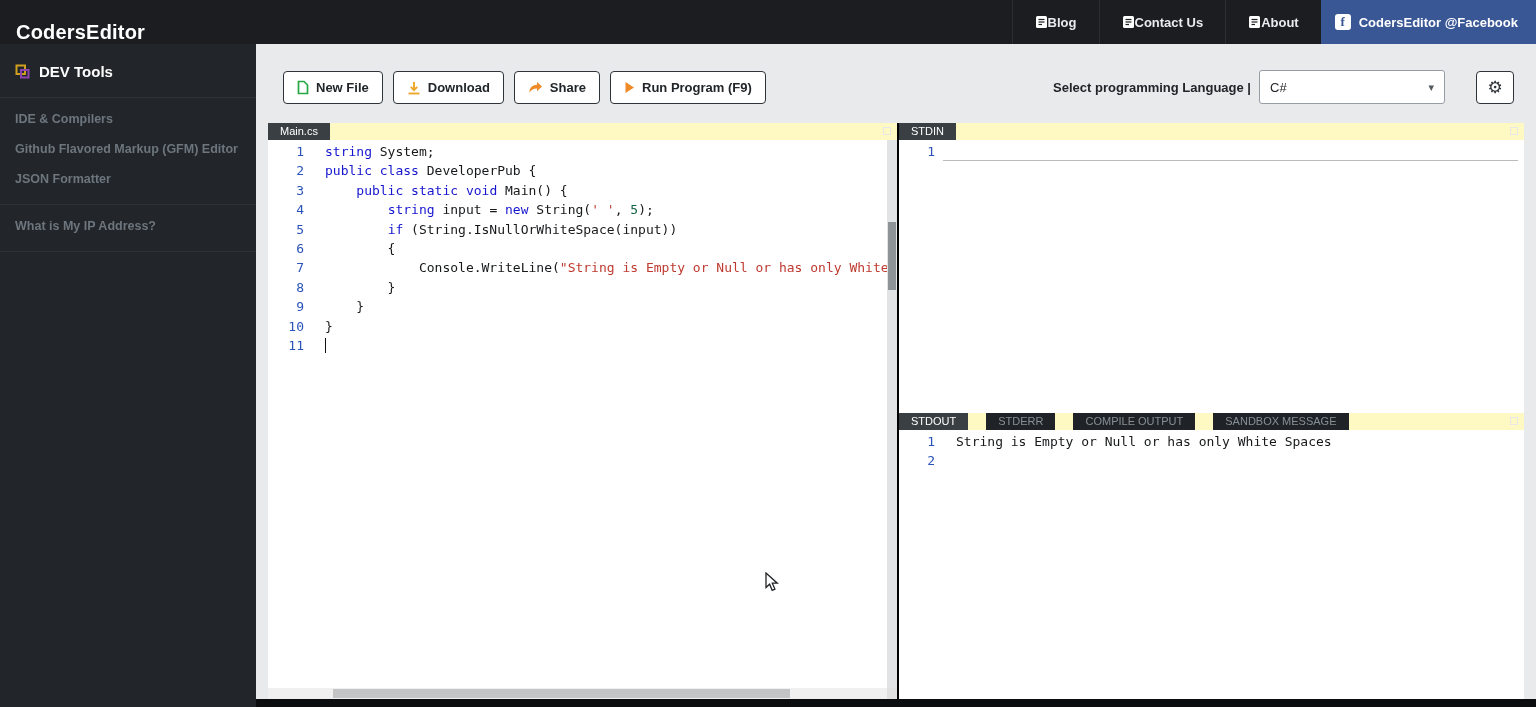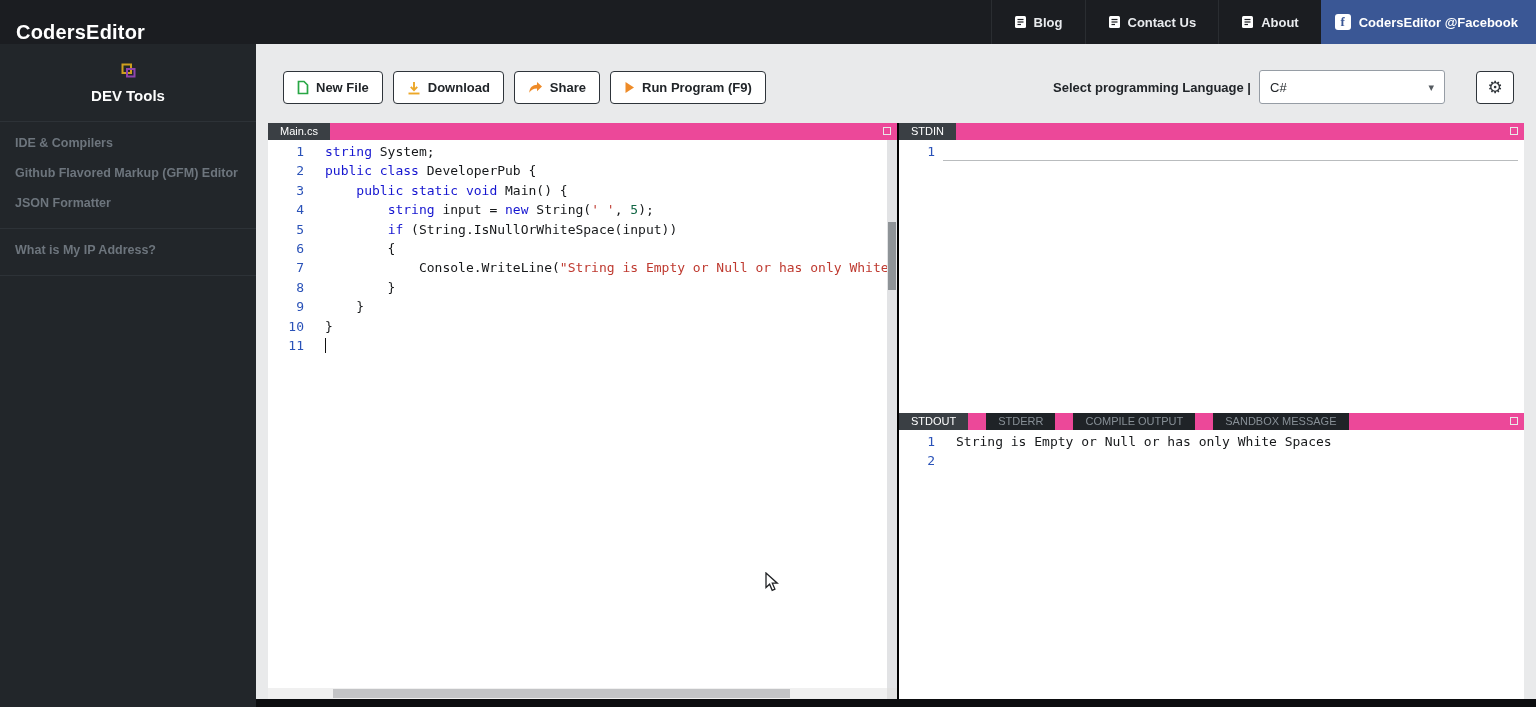--- a/index.html
+++ b/index.html
@@ -2,46 +2,46 @@
 <html style="--keyword: #1515d0; --string: #bf3a30; --number: #116644; --plain: #16181a; --lineNumber: #2a52b8; --accentGreen: #28a745; --accentOrange: #ee8b28; --accentYellow: #eca728; --facebookBlue: #3a5795;"><head>
 <meta charset="utf-8">
 <style>
   * { margin:0; padding:0; box-sizing:border-box; }
   html,body { width:1536px; height:707px; overflow:hidden; background:#0c0d0f; font-family:"Liberation Sans", sans-serif; }
 
   
   .topbar { position:absolute; left:0; top:0; width:1536px; height:44px; background:#1b1d21; display:flex; align-items:flex-end; }
   .logo { color:#ffffff; font-size:20px; font-weight:bold; padding-left:16px; letter-spacing:.2px; }
   .topnav { margin-left:auto; display:flex; align-items:center; height:44px; }
-  .topnav-item { display:flex; align-items:center; gap:7px; color:#e9ebee; font-size:13px; font-weight:bold; padding:0 22px; height:44px; border-left:1px solid #2a2d31; cursor:pointer; }
+  .topnav-item { display:flex; align-items:center; color:#e9ebee; font-size:13px; font-weight:bold; padding:0 22px; height:44px; border-left:1px solid #2a2d31; cursor:pointer; }
   .fb-btn { display:flex; align-items:center; gap:8px; height:44px; padding:0 18px 0 14px; background:#3a5795; color:#fff; font-size:13px; font-weight:bold; cursor:pointer; }
   .fb-icon { width:16px; height:16px; background:#ffffff; color:#3a5795; border-radius:3px; font-family:"Liberation Serif", serif; font-weight:bold; font-size:13px; display:flex; align-items:center; justify-content:center; }
 
   
   .sidebar { position:absolute; left:0; top:44px; width:256px; height:663px; background:#22262a; }
-  .side-heading { display:flex; align-items:center; gap:9px; padding:19px 15px 17px 15px; border-bottom:1px solid #2d3237; cursor:pointer;flex-direction:column; }
+  .side-heading { display:flex; align-items:center; gap:9px; padding:19px 15px 17px 15px; border-bottom:1px solid #2d3237; cursor:pointer; }
   .side-heading-label { color:#fdfdfd; font-size:15px; font-weight:bold; }
   .side-items { padding:6px 0 10px 0; border-bottom:1px solid #2d3237; }
   .side-item { color:#6d757d; font-size:12.5px; font-weight:bold; line-height:30px; padding:0 15px; cursor:pointer; white-space:nowrap; overflow:hidden; }
 
   
   .main { position:absolute; left:256px; top:44px; width:1280px; height:655px; background:#e9eaeb; }
 
   
   .tb-left { position:absolute; left:27px; top:27px; display:flex; gap:10px; }
   .btn { display:inline-flex; align-items:center; gap:7px; height:33px; padding:0 13px; background:#ffffff; border:1px solid #2e343a; border-radius:4px; font-size:13px; font-weight:bold; color:#212529; cursor:pointer; white-space:nowrap; }
   .tb-right { position:absolute; right:22px; top:26px; display:flex; align-items:center; }
   .lang-label { font-size:13px; font-weight:bold; color:#212529; margin-right:8px; white-space:nowrap; }
   .lang-select { width:186px; height:34px; background:#fff; border:1px solid #969da5; border-radius:3px; display:flex; align-items:center; padding:0 10px; font-size:13px; color:#23272b; cursor:pointer; }
   .lang-caret { margin-left:auto; color:#555a60; font-size:11px; }
   .gear-btn { width:38px; height:33px; margin-left:31px; background:#fff; border:1px solid #2e343a; border-radius:4px; display:flex; align-items:center; justify-content:center; font-size:17px; color:#30353a; cursor:pointer; }
 
   
   .panel { position:absolute; background:#fff; }
-  .panel-header { position:relative; height:17px; background:#ec4899; display:flex; align-items:stretch; }
+  .panel-header { position:relative; height:17px; background:#fef9c3; display:flex; align-items:stretch; }
   .panel-tab { background:#3a3f44; color:#fff; font-size:11px; line-height:17px; padding:0 12px; white-space:nowrap; cursor:pointer; }
   .panel-tab.inactive { background:#1f2327; color:#878f96; margin-left:18px; }
   .max-icon { position:absolute; right:6px; top:4px; width:8px; height:8px; border:1px solid #e8e8e8; cursor:pointer; }
 
   .editor-panel { left:12px; top:79px; width:629px; height:576px; }
   .divider { position:absolute; left:641px; top:79px; width:2px; height:576px; background:#000; }
   .stdin-panel { left:643px; top:79px; width:625px; height:310px;border-radius:11px; }
   .stdout-panel { left:643px; top:369px; width:625px; height:286px; }
 
   .panel-body { position:relative; width:100%; height:calc(100% - 17px); background:#fff; overflow:hidden; padding-top:2px; }

